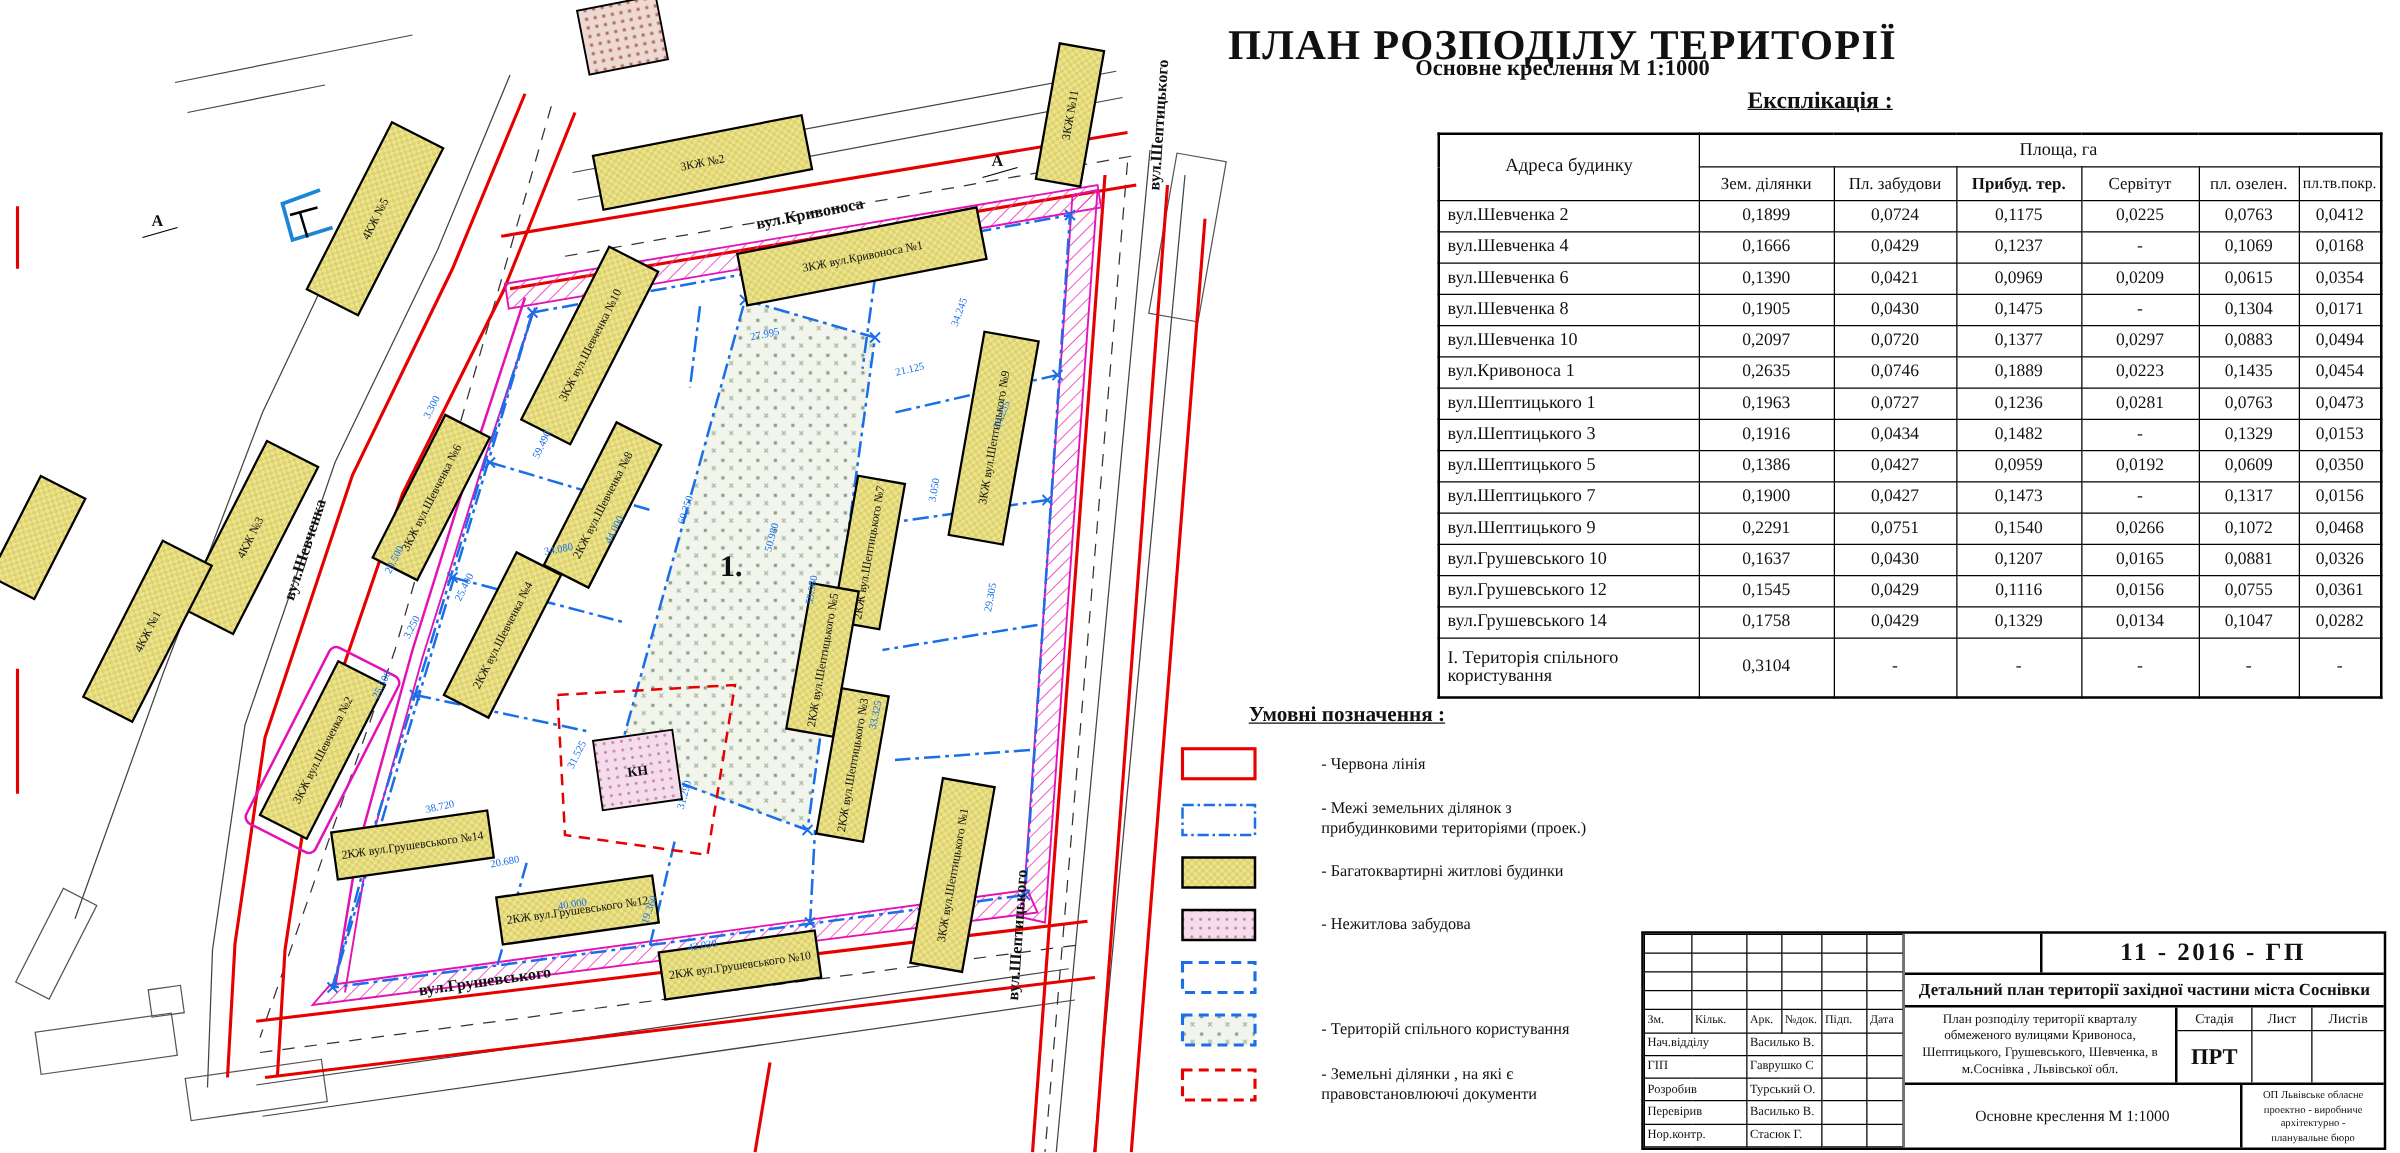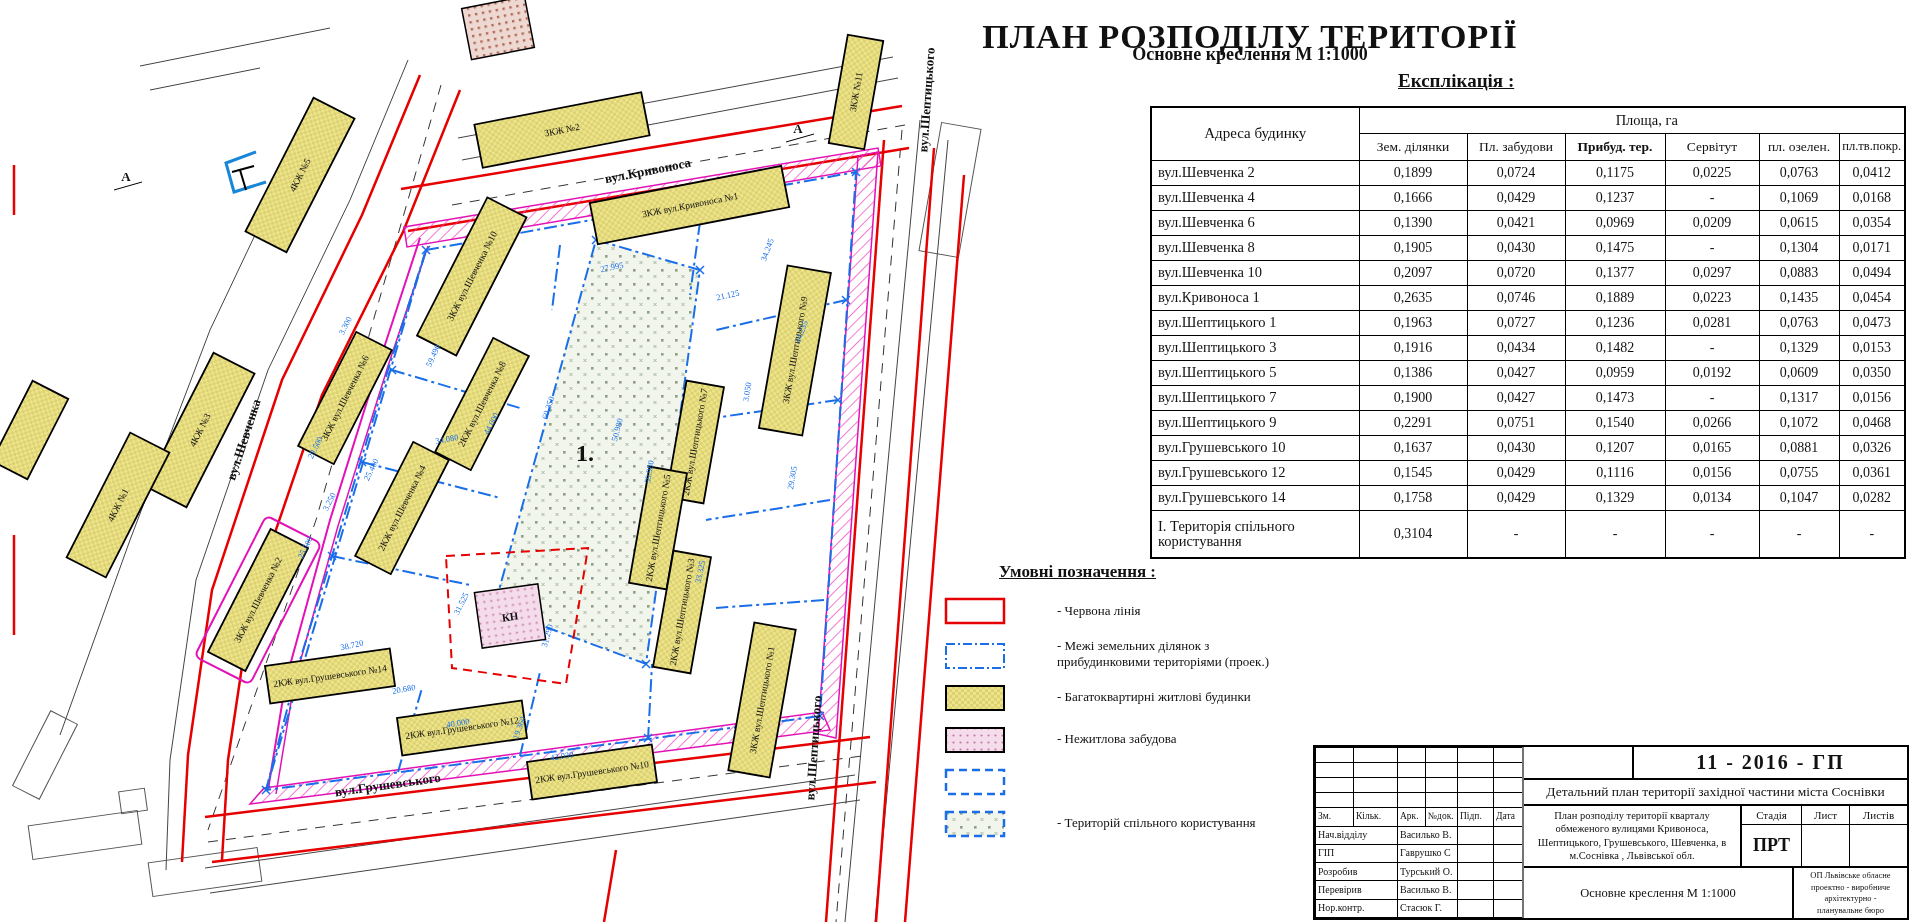--- a/index.html
+++ b/index.html
@@ -40,21 +40,21 @@
                       padding:0 2px;height:13px;line-height:1;overflow:hidden;white-space:nowrap;}
   table.stamp-grid tr.hd td{height:16px;}
   table.stamp-grid td.s-role,table.stamp-grid td.s-name{font-size:10px;height:16px;}
   .stamp-right{position:absolute;left:207px;top:0;right:0;bottom:0;border-left:2px solid #737373;
                display:flex;flex-direction:column;}
   .s-num-row{height:40px;display:flex;border-bottom:2px solid #000;}
   .s-num-left{width:108px;border-right:2px solid #000;}
   .s-num{flex:1;display:flex;align-items:center;justify-content:center;
          font-size:20px;font-weight:bold;letter-spacing:2px;}
   .s-title-row{height:30px;display:flex;align-items:center;justify-content:center;
-               text-align:center;font-size:13.5px;font-weight:normal;
+               text-align:center;font-size:13.5px;font-weight:bold;
                border-bottom:2px solid #000;padding:0 3px;}
   .s-mid-row{height:62px;display:flex;border-bottom:2px solid #000;}
   .s-project{width:208px;border-right:2px solid #000;font-size:10.5px;text-align:center;
              padding:3px 4px;line-height:1.3;}
   .s-stage{flex:1;display:grid;grid-template-columns:60px 48px 1fr;grid-template-rows:19px 1fr;}
   .s-stage > div{border-right:1px solid #000;border-bottom:1px solid #000;
                  display:flex;align-items:center;justify-content:center;font-size:11px;}
   .s-stage > div:nth-child(3n){border-right:none;}
   .s-stage > div.v{border-bottom:none;font-size:18px;font-weight:bold;}
   .s-bottom-row{flex:1;display:flex;}
@@ -554,20 +554,26 @@
       <svg class="leg-swatch" viewBox="0 0 64 30">
         <rect x="3" y="3" width="58" height="24" fill="#fff" stroke="#1a6fe8" stroke-width="2.5" stroke-dasharray="8 5"></rect>
         </svg>
     </div>
     <div class="leg-item">
       <svg class="leg-swatch" viewBox="0 0 64 30">
         <rect x="3" y="3" width="58" height="24" fill="url(#pC)" stroke="#1a6fe8" stroke-width="2.5" stroke-dasharray="8 5"></rect>
         </svg>
       <div class="leg-label">- Територій спільного користування</div>
     </div>
+    <div class="leg-item tall">
+      <svg class="leg-swatch" viewBox="0 0 64 30">
+        <rect x="3" y="3" width="58" height="24" fill="#fff" stroke="#e60000" stroke-width="2.5" stroke-dasharray="8 5"></rect>
+        </svg>
+      <div class="leg-label">- Земельні ділянки , на які є правовстановлюючі документи</div>
+    </div>
   </div>
 
   <div class="stamp">
     <table class="stamp-grid">
       <colgroup>
         <col style="width:38px">
           <col style="width:44px">
           <col style="width:28px">
         <col style="width:32px">
           <col style="width:36px">

